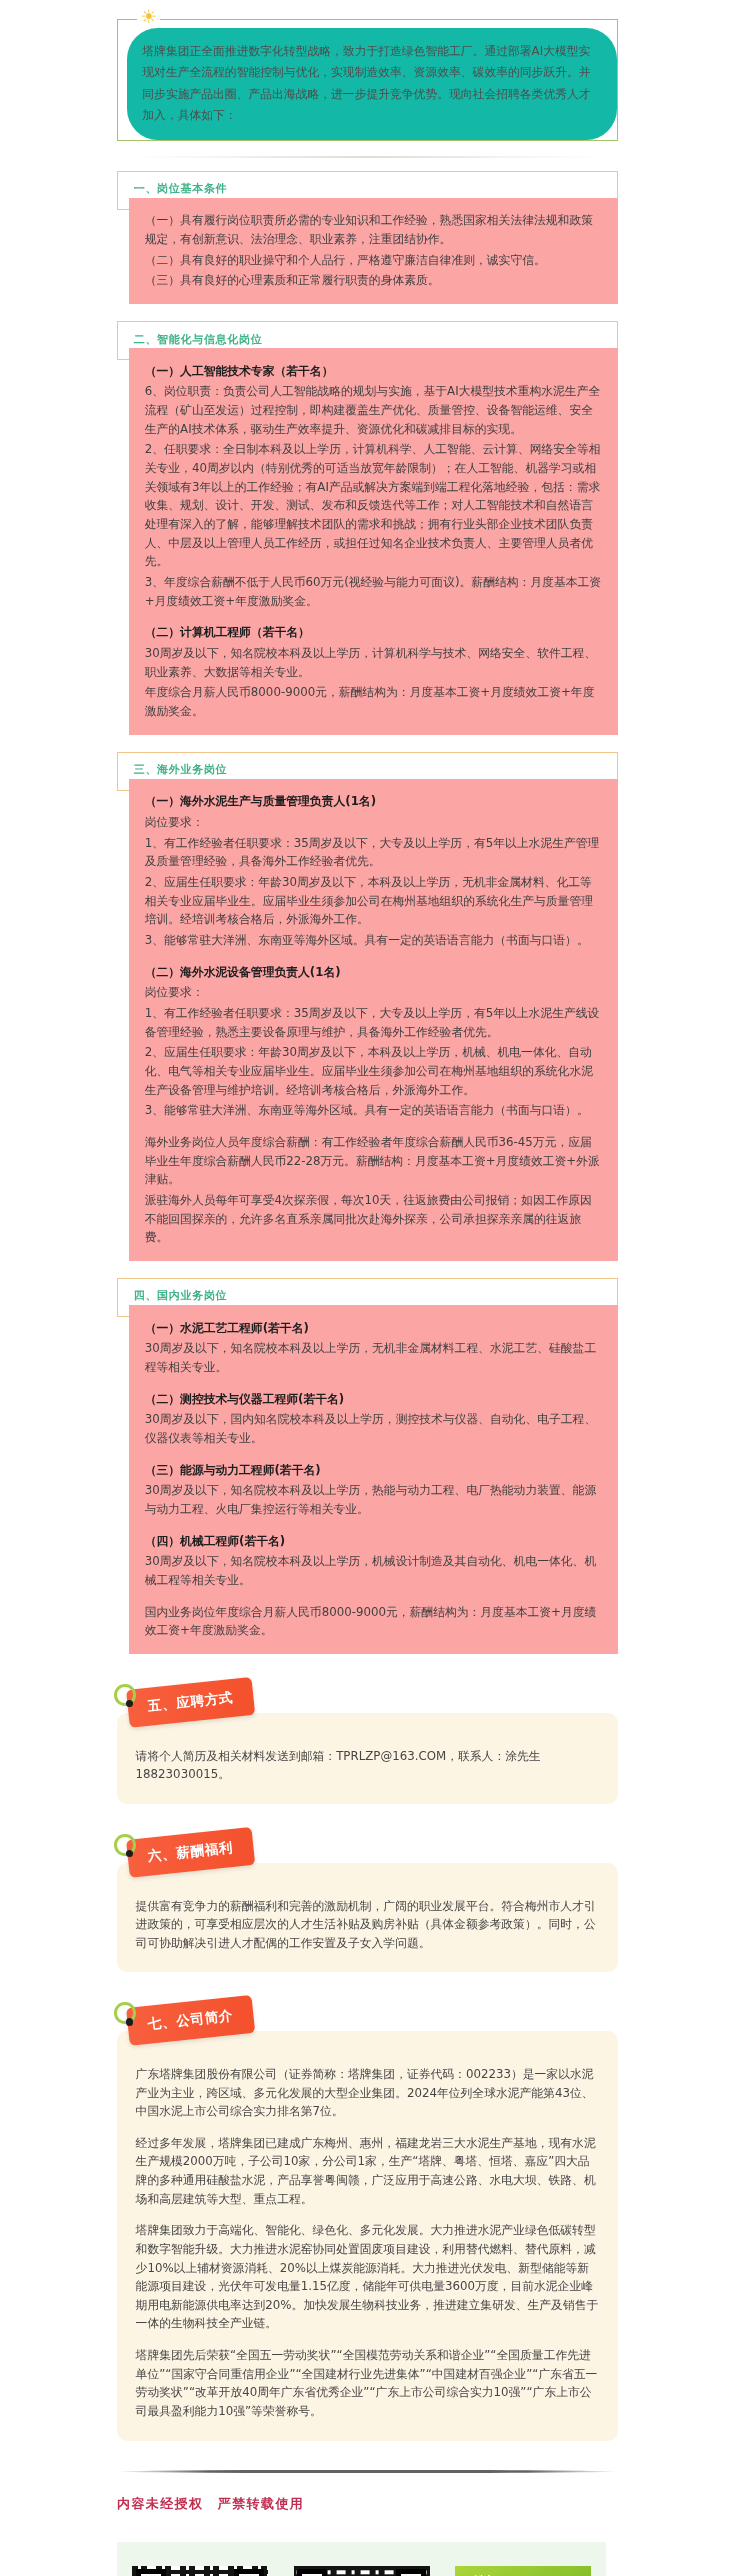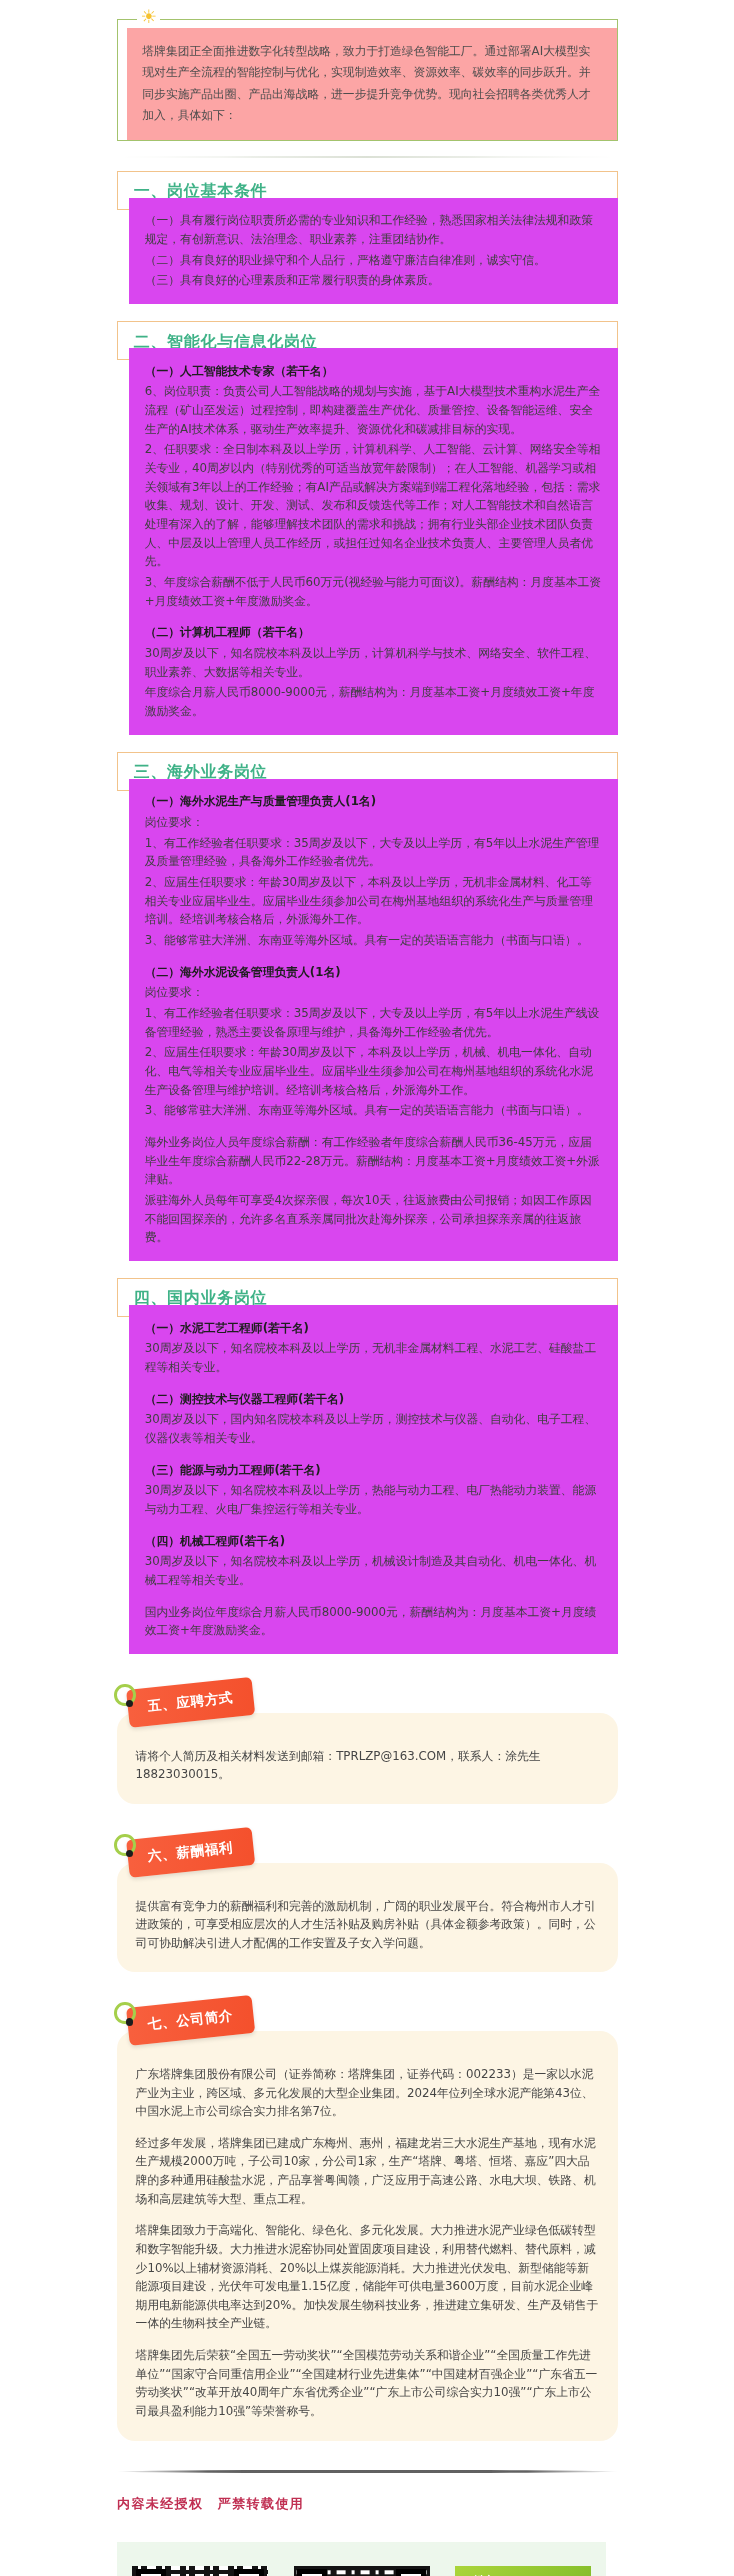--- a/index.html
+++ b/index.html
@@ -12,39 +12,40 @@
   .col { width: 501px; margin-left: 117px; }
 
   
   .intro { position: relative; border: 0.7px solid #a3c36d; margin-top: 18.6px; }
   .sun {
     position: absolute; top: -12px; left: 18.6px;
     font-size: 18.6px; line-height: 18.6px; color: #f5c231;
     background: #ffffff; padding: 0 3.6px; font-weight: bold;
   }
   .intro-inner {
-    margin: 8.6px 0 0 8.6px; background: #fca5a5;
+    margin: 8.6px 0 0 8.6px; background: #14b8a6;
     padding: 13px 15.7px 14.3px 15.7px;
+    border-radius: 31px;
   }
   .intro-inner p { font-size: 11.8px; line-height: 1.8; color: #4d4d4d; }
 
   .soft-rule { height: 2.1px; margin: 14.3px 0 13px 0;
     background: linear-gradient(90deg, rgba(200,210,190,0), rgba(190,200,180,.55), rgba(200,210,190,0));
     border-radius: 50%; }
 
   
   .sec-outline { position: relative; margin-bottom: 17px; }
   .outline-head {
     border: 0.7px solid #f2c38b; height: 39px;
     padding: 9.3px 0 0 15.7px; position: relative; z-index: 0;
   }
-  .sec-title { font-size: 16px; font-weight: bold; color: #3fb287; letter-spacing: 0.7px; }
+  .sec-title { font-size: 11px; font-weight: bold; color: #3fb287; letter-spacing: 0.7px; }
   .mint-body {
     position: relative; z-index: 1;
-    margin: -12px 0 0 12px; background: #d946ef;
+    margin: -12px 0 0 12px; background: #fca5a5;
     padding: 11.4px 15.7px 14.3px 15.7px;
   }
   .para { font-size: 11.8px; line-height: 1.58; color: #3f3f3f; margin-top: 2.1px; }
   .para.bold { font-weight: bold; color: #1e1e1e; }
   .para.gap { margin-top: 13px; }
 
   
   .sec-tag { position: relative; margin: 33px 0 0 0; }
   .tag-wrap { position: relative; z-index: 2; height: 46px; }
   .ring {
@@ -56,21 +57,21 @@
   .tag {
     position: absolute; left: 9.3px; top: 2.9px;
     background: linear-gradient(100deg, #f8603e, #f4502c);
     color: #ffffff; font-weight: bold; font-size: 13.6px; letter-spacing: 0.7px;
     padding: 10px 20px; border-radius: 5.7px;
     transform: rotate(-6deg); transform-origin: left top;
     box-shadow: 0 2.1px 4.3px rgba(0,0,0,.12);
   }
   .cream-body {
     position: relative; z-index: 1; margin-top: -20px;
-    background: #fdf5e4; border-radius: 18px;
+    background: #fdf5e4; border-radius: 10px;
     padding: 31.5px 18.6px 20px 18.6px;
   }
   .cream-body .para { color: #454545; }
 
   
   .divider { height: 3.6px; margin: 29px 0 21.5px 0; border-radius: 50%;
     background: linear-gradient(90deg, rgba(120,120,120,0), rgba(70,70,70,.85) 18%, rgba(70,70,70,.85) 82%, rgba(120,120,120,0)); }
   .warning { text-align: left; font-size: 13px; font-weight: bold;
     color: #c02f52; letter-spacing: 1.4px; margin-bottom: 29px; }
 

